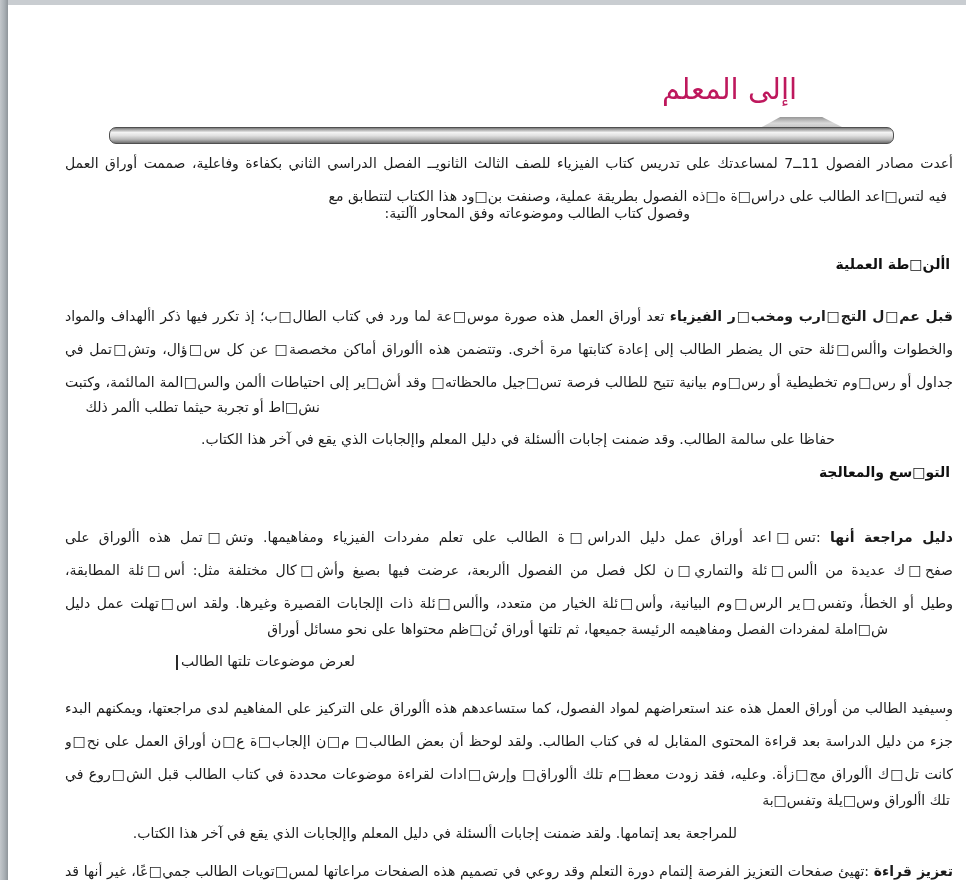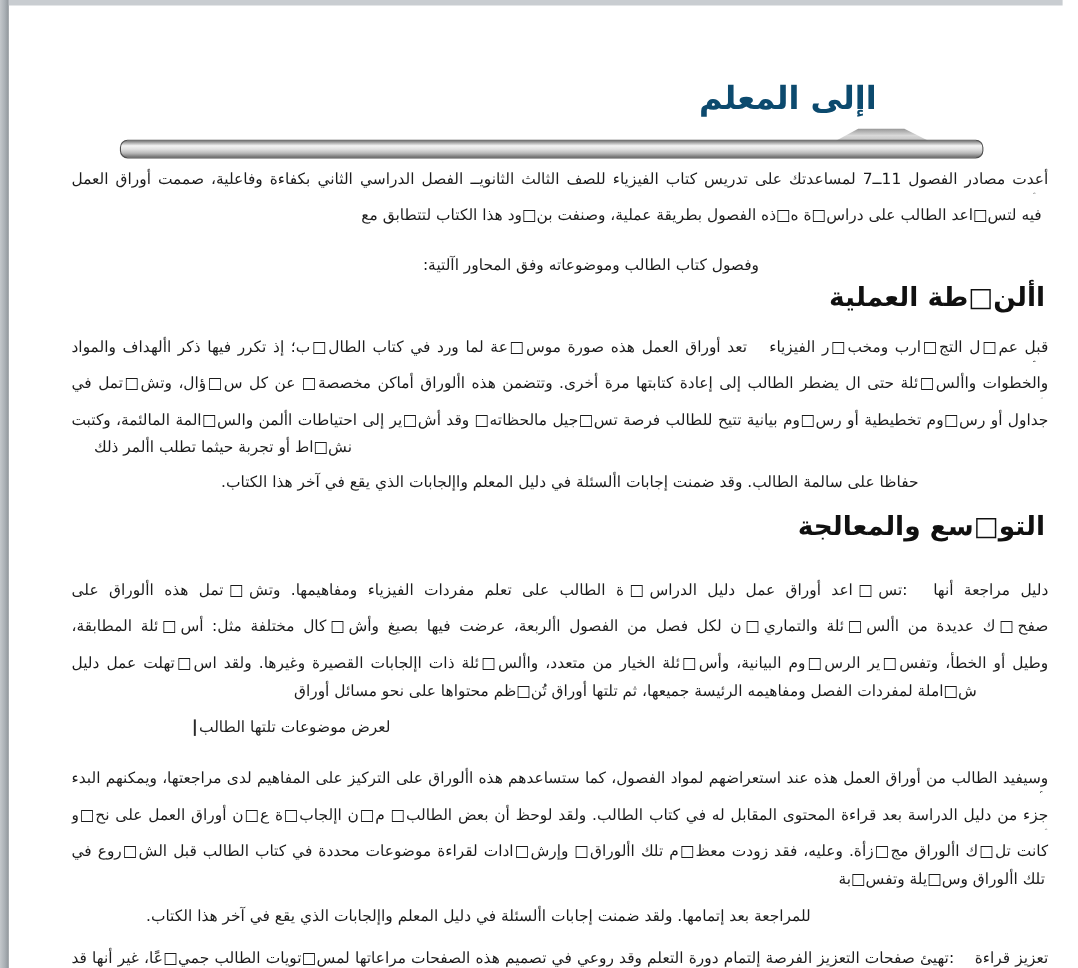--- a/index.html
+++ b/index.html
@@ -14,52 +14,52 @@
     position:absolute;left:0;top:0;width:8px;height:880px;
     background:linear-gradient(90deg,#c3c7cb 0%,#aab0b5 55%,#8f959a 100%);
   }
   .strip-top{
     position:absolute;left:8px;right:14px;top:0;height:5px;
     background:#c9cdd1;
   }
   
   .title{
     position:absolute;top:72px;right:183px;margin:0;
-    direction:rtl;font-size:29px;font-weight:bold;color:#0c4a6e;
+    direction:rtl;font-size:29px;font-weight:normal;color:#be185d;
     white-space:nowrap;letter-spacing:0.5px;
   }
   
   .rule{
     position:absolute;left:109px;top:127px;width:783px;height:15px;
     border:1px solid #4f4f4f;border-radius:7px;
     background:linear-gradient(180deg,#7a7a7a 0%,#f3f3f3 30%,#e2e2e2 50%,#b9b9b9 75%,#6f6f6f 100%);
   }
   .rule-bump{
     position:absolute;left:760px;top:116px;width:84px;height:12px;
     background:linear-gradient(180deg,#8c8c8c 0%,#d9d9d9 60%,#c2c2c2 100%);
     clip-path:polygon(0% 100%,24% 8%,74% 8%,100% 100%);
   }
   
   .ln{
     position:absolute;direction:rtl;font-size:14px;line-height:22px;
     height:24px;overflow:hidden;color:#1b1b1b;
   }
   .just{left:65px;right:27px;text-align:justify;text-align-last:justify;}
   .rt{white-space:nowrap;text-align:left;}
-  .lead{font-weight:normal;margin-left:14px;}
+  .lead{font-weight:bold;}
   .heading{
-    position:absolute;right:30px;direction:rtl;font-size:24px;font-weight:bold;
+    position:absolute;right:30px;direction:rtl;font-size:14px;font-weight:bold;
     white-space:nowrap;color:#101010;
   }
   .caret{
     display:inline-block;width:2px;height:15px;background:#2a2a2a;
     vertical-align:middle;margin-right:3px;
   }
   
-  .t-i1{top:152px}.t-i2{top:185px;right:33px}.t-i3{top:230px;right:290px}
+  .t-i1{top:152px}.t-i2{top:185px;right:33px}.t-i3{top:202px;right:290px}
   .t-h1{top:256px}
   .t-a1{top:305px}.t-a2{top:338px}.t-a3{top:371px}
   .t-a4{top:396px;right:660px}.t-a5{top:428px;right:145px}
   .t-h2{top:464px}
   .t-e1{top:526px}.t-e2{top:559px}.t-e3{top:592px}
   .t-e4{top:618px;right:92px}.t-e5{top:650px;right:625px}
   .t-b1{top:697px}.t-b2{top:730px}.t-b3{top:763px}
   .t-b4{top:789px;right:30px}.t-b5{top:822px;right:243px}
   .t-r1{top:860px}
 </style>

